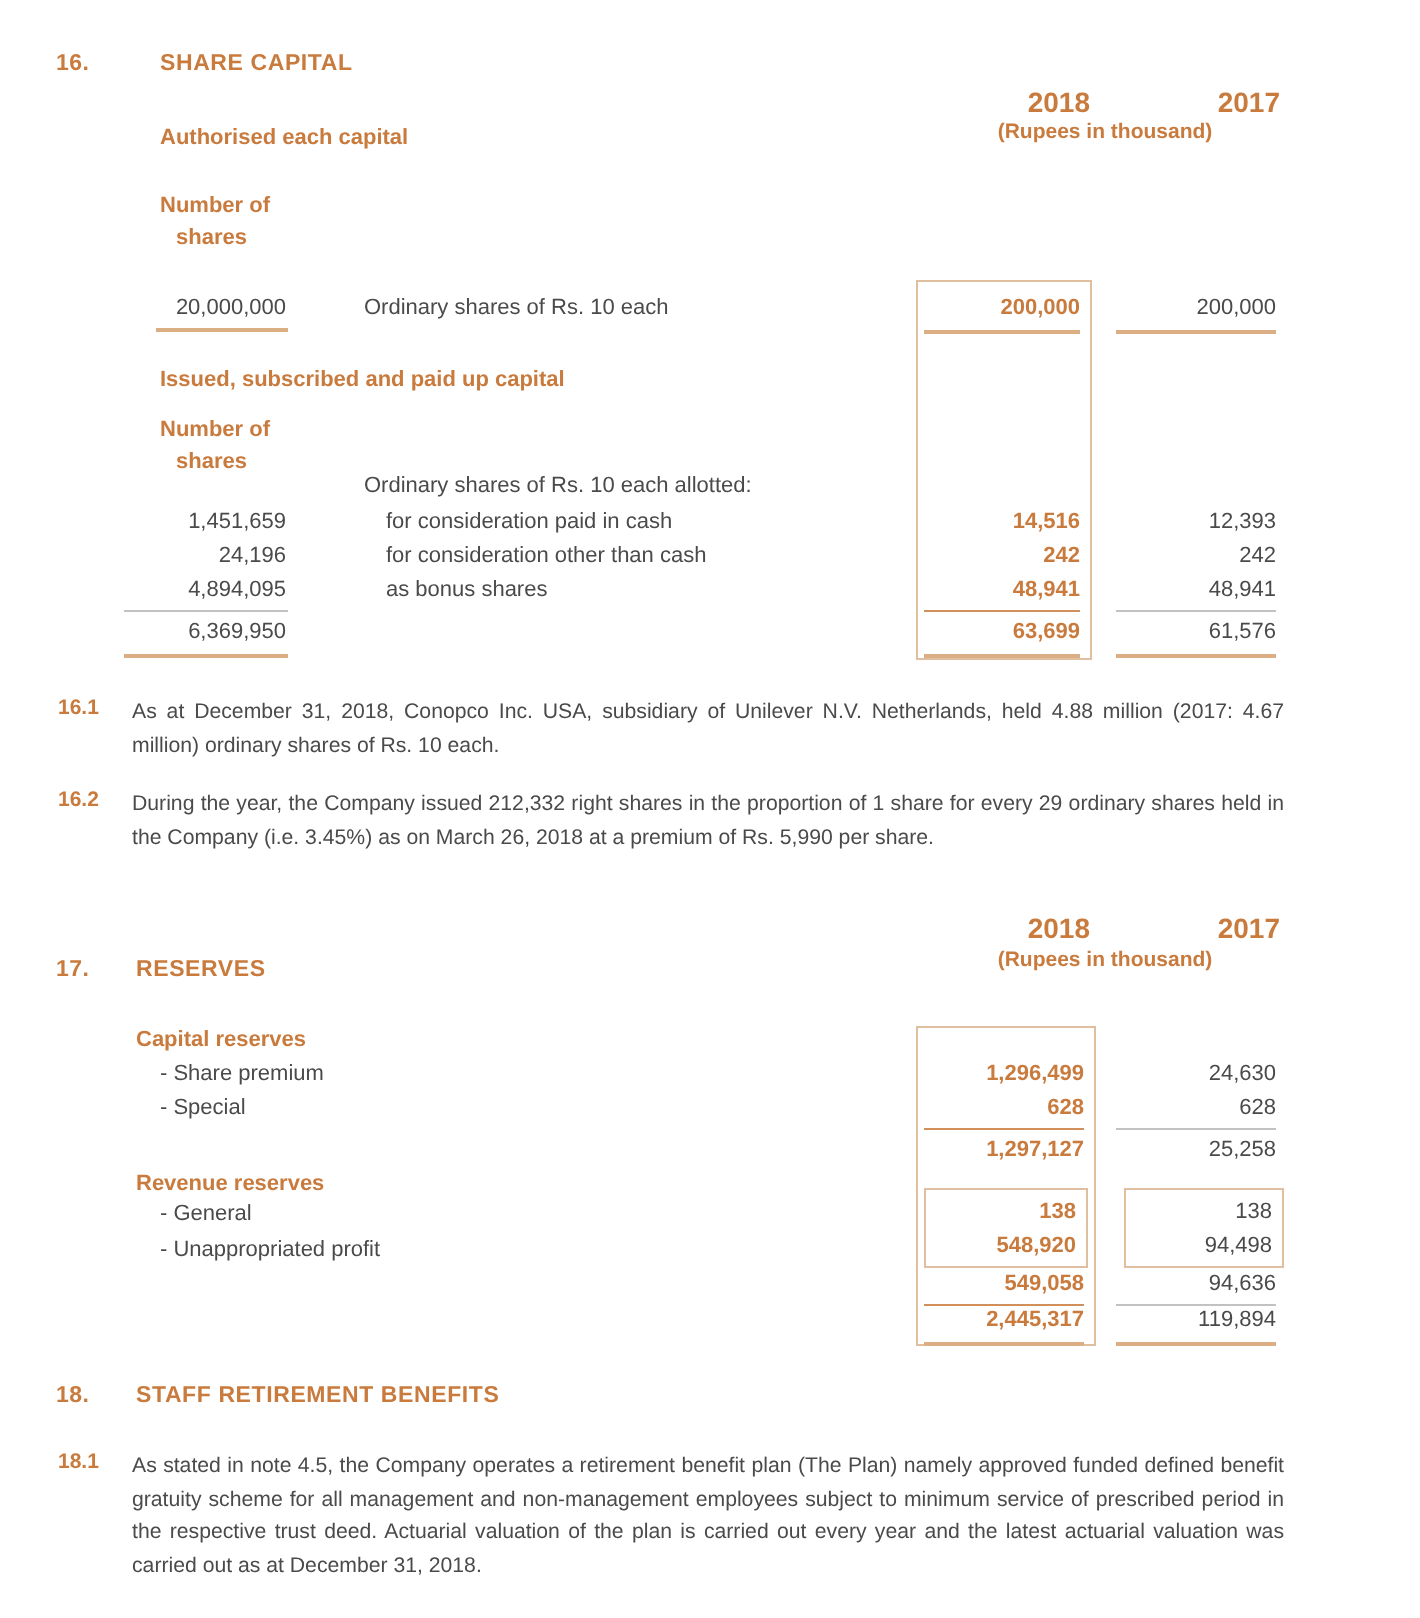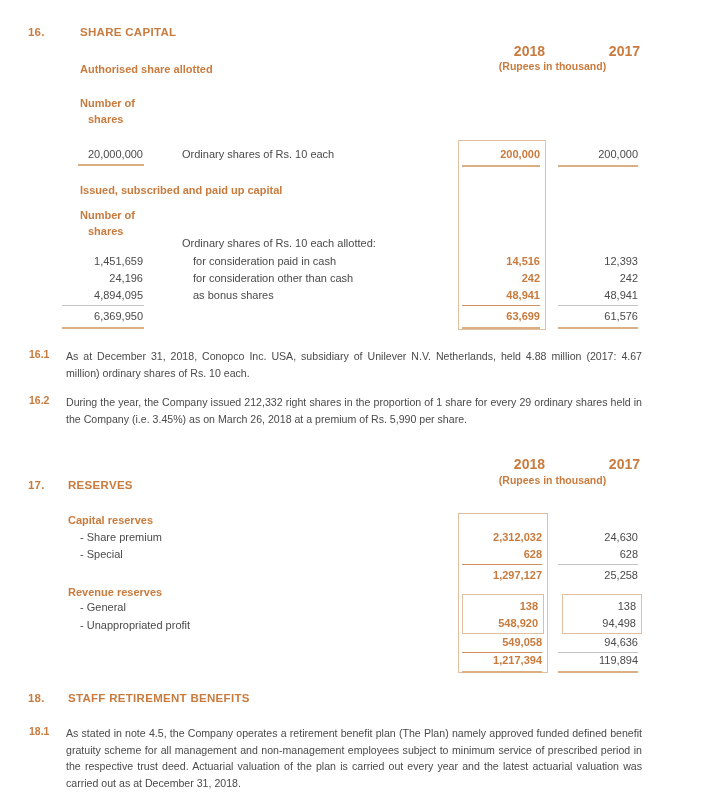--- a/index.html
+++ b/index.html
@@ -44,21 +44,21 @@
 
 <div class="page">
 
   <div class="abs sec-num" style="left:28px;top:26px;">16.</div>
   <div class="abs sec-title" style="left:80px;top:26px;">SHARE CAPITAL</div>
 
   <div class="abs yr" style="left:465px;top:43px;width:80px;">2018</div>
   <div class="abs yr" style="left:560px;top:43px;width:80px;">2017</div>
   <div class="abs unit" style="left:460px;top:60px;width:185px;">(Rupees in thousand)</div>
 
-  <div class="abs sub-head" style="left:80px;top:63px;">Authorised share allotted</div>
+  <div class="abs sub-head" style="left:80px;top:63px;">Authorised each capital</div>
 
   <div class="abs sub-head" style="left:80px;top:97px;">Number of</div>
   <div class="abs sub-head" style="left:88px;top:113px;">shares</div>
 
   <div class="abs num-left" style="left:60px;top:148px;width:83px;">20,000,000</div>
   <div class="rule-thick" style="left:78px;top:164px;width:66px;"></div>
   <div class="abs lbl" style="left:182px;top:148px;">Ordinary shares of Rs. 10 each</div>
 
   <div class="box" style="left:458px;top:140px;width:88px;height:190px;"></div>
 
@@ -112,21 +112,21 @@
   <div class="abs unit" style="left:460px;top:474px;width:185px;">(Rupees in thousand)</div>
 
   <div class="abs sec-num" style="left:28px;top:479px;">17.</div>
   <div class="abs sec-title" style="left:68px;top:479px;">RESERVES</div>
 
   <div class="abs sub-head" style="left:68px;top:514px;">Capital reserves</div>
 
   <div class="box" style="left:458px;top:513px;width:90px;height:160px;"></div>
 
   <div class="abs lbl" style="left:80px;top:531px;">- Share premium</div>
-  <div class="abs num num-2018" style="left:462px;top:531px;width:80px;">2,312,032</div>
+  <div class="abs num num-2018" style="left:462px;top:531px;width:80px;">1,296,499</div>
   <div class="abs num num-2017" style="left:558px;top:531px;width:80px;">24,630</div>
 
   <div class="abs lbl" style="left:80px;top:548px;">- Special</div>
   <div class="abs num num-2018" style="left:462px;top:548px;width:80px;">628</div>
   <div class="abs num num-2017" style="left:558px;top:548px;width:80px;">628</div>
 
   <div class="rule" style="left:462px;top:564px;width:80px;"></div>
   <div class="rule-grey" style="left:558px;top:564px;width:80px;"></div>
 
   <div class="abs num num-2018" style="left:462px;top:569px;width:80px;">1,297,127</div>
@@ -144,21 +144,21 @@
   <div class="abs lbl" style="left:80px;top:619px;">- Unappropriated profit</div>
   <div class="abs num num-2018" style="left:460px;top:617px;width:78px;">548,920</div>
   <div class="abs num num-2017" style="left:556px;top:617px;width:80px;">94,498</div>
 
   <div class="abs num num-2018" style="left:462px;top:636px;width:80px;">549,058</div>
   <div class="abs num num-2017" style="left:558px;top:636px;width:80px;">94,636</div>
 
   <div class="rule" style="left:462px;top:652px;width:80px;"></div>
   <div class="rule-grey" style="left:558px;top:652px;width:80px;"></div>
 
-  <div class="abs num num-2018" style="left:462px;top:654px;width:80px;">1,217,394</div>
+  <div class="abs num num-2018" style="left:462px;top:654px;width:80px;">2,445,317</div>
   <div class="abs num num-2017" style="left:558px;top:654px;width:80px;">119,894</div>
 
   <div class="rule-thick" style="left:462px;top:671px;width:80px;"></div>
   <div class="rule-thick" style="left:558px;top:671px;width:80px;"></div>
 
   <div class="abs sec-num" style="left:28px;top:692px;">18.</div>
   <div class="abs sec-title" style="left:68px;top:692px;">STAFF RETIREMENT BENEFITS</div>
 
   <div class="note-num" style="left:29px;top:725px;text-align:right;">18.1</div>
   <div class="note-body" style="left:66px;top:725px;width:576px;">As stated in note 4.5, the Company operates a retirement benefit plan (The Plan) namely approved funded defined benefit gratuity scheme for all management and non-management employees subject to minimum service of prescribed period in the respective trust deed. Actuarial valuation of the plan is carried out every year and the latest actuarial valuation was carried out as at December 31, 2018.</div>

